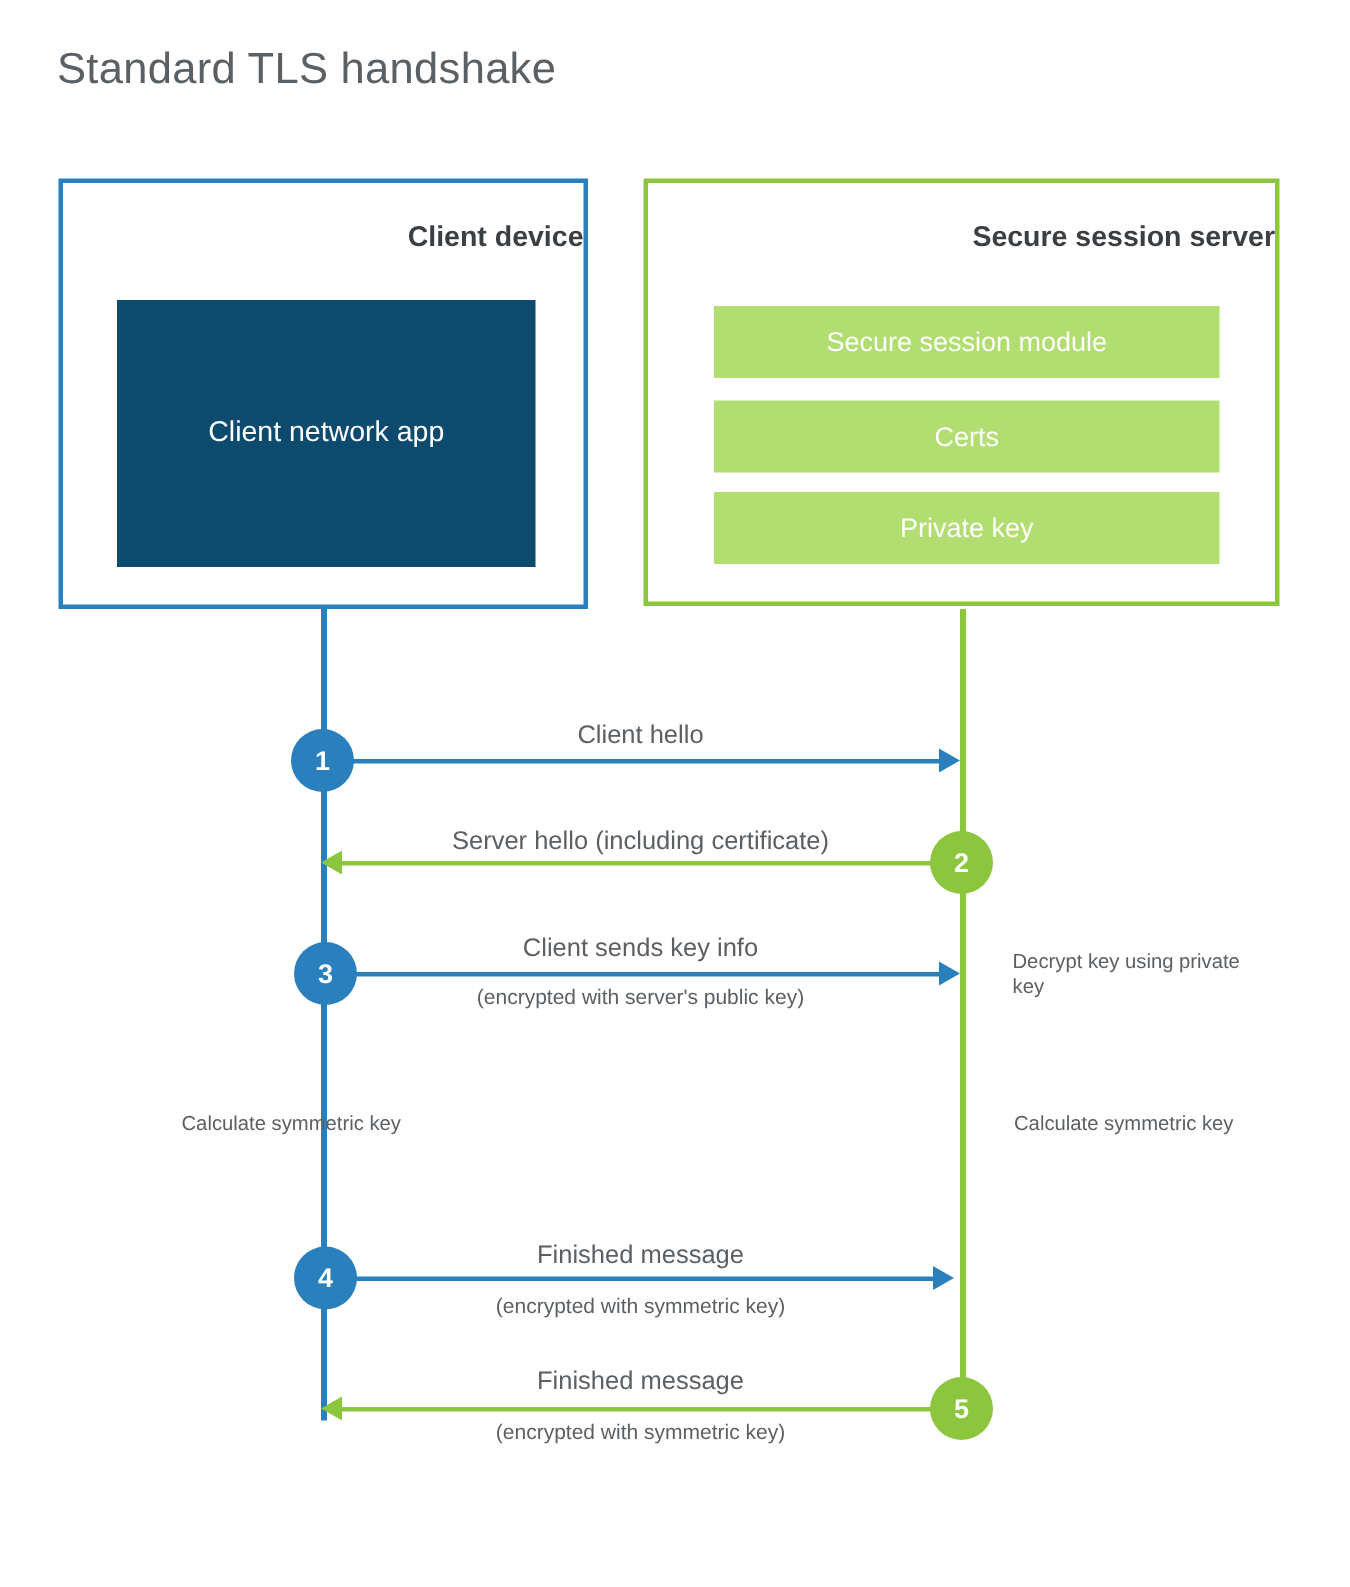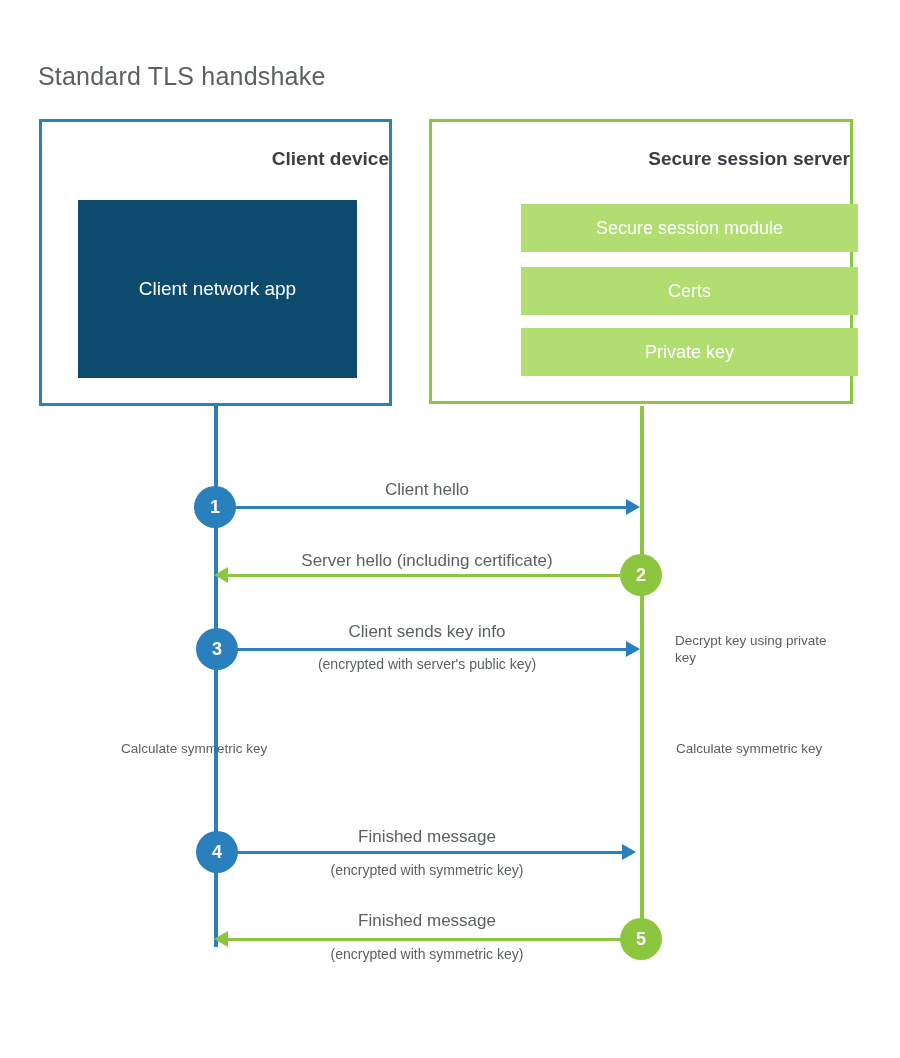--- a/index.html
+++ b/index.html
@@ -18,25 +18,24 @@
   #canvas {
     position: absolute;
     left: 0; top: 0;
     width: 900px;
     height: 1058px;
   }
   .title {
     position: absolute;
     left: 38px;
     top: 30px;
-    font-size: 25px;
+    font-size: 29px;
     font-weight: 400;
     color: #5b6064;
     letter-spacing: 0.2px;
-    margin-top: 32px;
   }
 
   
   .panel {
     position: absolute;
     background: #ffffff;
     box-sizing: border-box;
   }
   #client-panel {
     left: 39px;
@@ -83,21 +82,20 @@
     position: absolute;
     left: 44px;
     width: 337px;
     height: 48px;
     background: #b2dd70;
     color: #ffffff;
     display: flex;
     align-items: center;
     justify-content: center;
     font-size: 18px;
-    margin-left: 45px;
   }
   #server-bar-0 { top: 82px; }
   #server-bar-1 { top: 145px; }
   #server-bar-2 { top: 206px; }
 
   
   .lifeline {
     position: absolute;
     width: 4px;
   }

